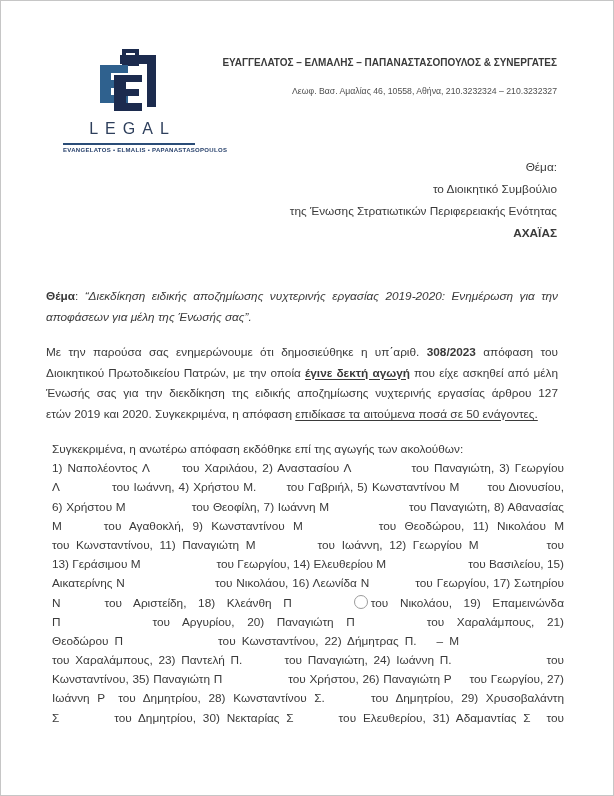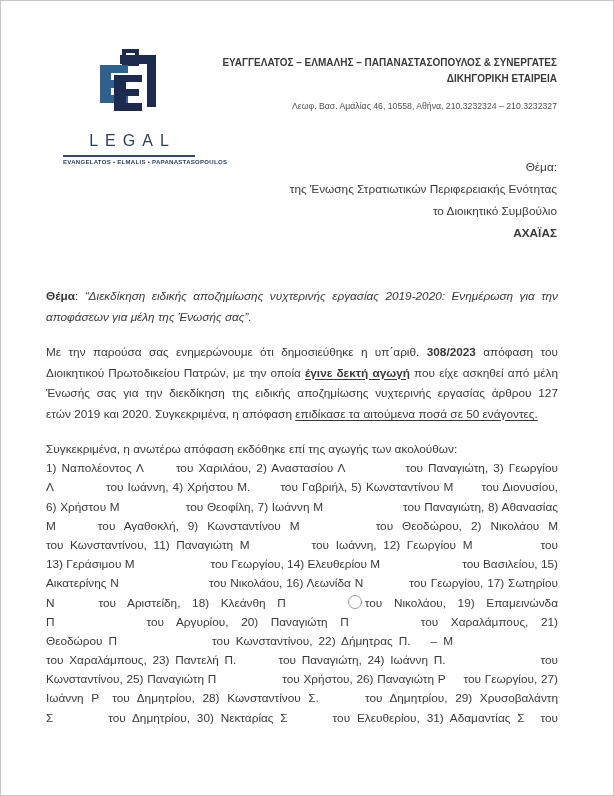--- a/index.html
+++ b/index.html
@@ -9,42 +9,42 @@
     border:1px solid #c6c6c6;
     background:#ffffff;
     font-family:"Liberation Sans","DejaVu Sans",sans-serif;
     color:#3a3a3a;
     overflow:hidden;
   }
   
   .logo{position:absolute;left:62px;top:48px;width:132px;text-align:center;}
   .logo .brand{
     font-size:16px;letter-spacing:7px;padding-left:7px;
-    font-weight:500;color:#2e3f5c;margin-top:15px;
+    font-weight:500;color:#2e3f5c;margin-top:3px;
   }
   .logo .rule{border-top:2px solid #2a4c77;margin-top:5px;}
   .logo .caption{
     font-size:6px;letter-spacing:0.3px;color:#27406b;
     margin-top:2px;white-space:nowrap;font-weight:bold;
   }
   
   .firm-head{position:absolute;right:56px;top:54px;text-align:right;line-height:15.5px;}
   .firm-head .fh1{font-size:10px;font-weight:bold;color:#3a3a3a;}
   .firm-head .fh2{font-size:8.7px;color:#4f4f4f;margin-top:13px;}
   
   .recipient{position:absolute;right:56px;top:155px;text-align:right;
     font-size:11.8px;line-height:22px;}
   .recipient .rbold{font-weight:bold;}
   
   .rich{position:absolute;left:45px;width:512px;}
   .subject{top:285px;line-height:20.5px;font-size:11.8px;}
   .subject .ln{height:20.5px;}
   .body1{top:341px;line-height:20.6px;font-size:11.8px;}
   .body1 .ln{height:20.6px;}
-  .claimants{top:439px;line-height:19.2px;font-size:11.8px;}
+  .claimants{top:439px;line-height:19.2px;font-size:11.8px;margin-left:6px;}
   .claimants .ln{height:19.2px;}
   .ln{text-align:left;overflow:hidden;}
   .ln.full{text-align:justify;text-align-last:justify;}
   .ln .b{font-weight:bold;}
   .ln .i{font-style:italic;}
   .ln .u{text-decoration:underline;text-underline-offset:2px;}
   .ln .gap{display:inline-block;height:1px;}
   .ln .circle{
     display:inline-block;width:12px;height:12px;border-radius:50%;
     border:1px solid #9b9b9b;vertical-align:-2px;margin-right:3px;
@@ -62,54 +62,53 @@
       <path d="M2 16 H30 V24 H13 V31 H27 V39 H13 V46 H30 V54 H2 Z" fill="#2f618e"></path>
       <path d="M16 26 H44 V33 H28 V40 H41 V47 H28 V54 H44 V62 H16 Z" fill="#1c2b4e"></path>
     </svg>
     <div class="brand">LEGAL</div>
     <div class="rule"></div>
     <div class="caption">EVANGELATOS • ELMALIS • PAPANASTASOPOULOS</div>
   </div>
 
   <div class="firm-head">
     <div class="fh1">ΕΥΑΓΓΕΛΑΤΟΣ – ΕΛΜΑΛΗΣ – ΠΑΠΑΝΑΣΤΑΣΟΠΟΥΛΟΣ &amp; ΣΥΝΕΡΓΑΤΕΣ</div>
-    <div class="fh1">ΔΙΚΗΓΟΡΙΚΗ ΕΤΑΙΡΕΙΑ</div>
     <div class="fh2">Λεωφ. Βασ. Αμαλίας 46, 10558, Αθήνα, 210.3232324 – 210.3232327</div>
   </div>
 
   <div class="recipient">
     <div>Θέμα:</div>
+    <div>το Διοικητικό Συμβούλιο</div>
     <div>της Ένωσης Στρατιωτικών Περιφερειακής Ενότητας</div>
-    <div>το Διοικητικό Συμβούλιο</div>
     <div class="rbold">ΑΧΑΪΑΣ</div>
   </div>
 
   <div class="rich subject">
       <div class="ln full"><span class=" b">Θέμα</span><span class="">: </span><span class=" i">“Διεκδίκηση ειδικής αποζημίωσης νυχτερινής εργασίας 2019-2020: Ενημέρωση για την έκδοση</span></div>
       <div class="ln"><span class=" i">αποφάσεων για μέλη της Ένωσής σας”.</span></div>
     </div>
 
   <div class="rich body1">
       <div class="ln full"><span class="">Με την παρούσα σας ενημερώνουμε ότι δημοσιεύθηκε η υπ΄αριθ. </span><span class=" b">308/2023</span><span class=""> απόφαση του Μονομελούς</span></div>
       <div class="ln full"><span class="">Διοικητικού Πρωτοδικείου Πατρών, με την οποία </span><span class=" b u">έγινε δεκτή αγωγή</span><span class=""> που είχε ασκηθεί από μέλη της</span></div>
       <div class="ln full"><span class="">Ένωσής σας για την διεκδίκηση της ειδικής αποζημίωσης νυχτερινής εργασίας άρθρου 127 Ν.4472/2017</span></div>
       <div class="ln"><span class="">ετών 2019 και 2020. Συγκεκριμένα, η απόφαση </span><span class=" u">επιδίκασε τα αιτούμενα ποσά σε 50 ενάγοντες.</span></div>
     </div>
 
   <div class="rich claimants">
       <div class="ln"><span class="">Συγκεκριμένα, η ανωτέρω απόφαση εκδόθηκε επί της αγωγής των ακολούθων:</span></div>
       <div class="ln full"><span class="">1) Ναπολέοντος Λ</span><span class="gap" style="width: 32px;"></span><span class="">του Χαριλάου, 2) Αναστασίου Λ</span><span class="gap" style="width: 60px;"></span><span class="">του Παναγιώτη, 3) Γεωργίου</span></div>
       <div class="ln full"><span class="">Λ</span><span class="gap" style="width: 52px;"></span><span class="">του Ιωάννη, 4) Χρήστου Μ.</span><span class="gap" style="width: 30px;"></span><span class="">του Γαβριήλ, 5) Κωνσταντίνου Μ</span><span class="gap" style="width: 28px;"></span><span class="">του Διονυσίου,</span></div>
       <div class="ln full"><span class="">6) Χρήστου Μ</span><span class="gap" style="width: 66px;"></span><span class="">του Θεοφίλη, 7) Ιωάννη Μ</span><span class="gap" style="width: 80px;"></span><span class="">του Παναγιώτη, 8) Αθανασίας</span></div>
-      <div class="ln full"><span class="">Μ</span><span class="gap" style="width: 42px;"></span><span class="">του Αγαθοκλή, 9) Κωνσταντίνου Μ</span><span class="gap" style="width: 76px;"></span><span class="">του Θεοδώρου, 2) Νικολάου Μ</span></div>
+      <div class="ln full"><span class="">Μ</span><span class="gap" style="width: 42px;"></span><span class="">του Αγαθοκλή, 9) Κωνσταντίνου Μ</span><span class="gap" style="width: 76px;"></span><span class="">του Θεοδώρου, 11) Νικολάου Μ</span></div>
       <div class="ln full"><span class="">του Κωνσταντίνου, 11) Παναγιώτη Μ</span><span class="gap" style="width: 62px;"></span><span class="">του Ιωάννη, 12) Γεωργίου Μ</span><span class="gap" style="width: 68px;"></span><span class="">του Χρήστου,</span></div>
       <div class="ln full"><span class="">13) Γεράσιμου Μ</span><span class="gap" style="width: 76px;"></span><span class="">του Γεωργίου, 14) Ελευθερίου Μ</span><span class="gap" style="width: 82px;"></span><span class="">του Βασιλείου, 15)</span></div>
       <div class="ln full"><span class="">Αικατερίνης Ν</span><span class="gap" style="width: 90px;"></span><span class="">του Νικολάου, 16) Λεωνίδα Ν</span><span class="gap" style="width: 46px;"></span><span class="">του Γεωργίου, 17) Σωτηρίου</span></div>
       <div class="ln full"><span class="">Ν</span><span class="gap" style="width: 44px;"></span><span class="">του Αριστείδη, 18) Κλεάνθη Π</span><span class="gap" style="width: 62px;"></span><span class="circle"></span><span class="">του Νικολάου, 19) Επαμεινώνδα</span></div>
       <div class="ln full"><span class="">Π</span><span class="gap" style="width: 92px;"></span><span class="">του Αργυρίου, 20) Παναγιώτη Π</span><span class="gap" style="width: 72px;"></span><span class="">του Χαραλάμπους, 21)</span></div>
       <div class="ln full"><span class="">Θεοδώρου Π</span><span class="gap" style="width: 95px;"></span><span class="">του Κωνσταντίνου, 22) Δήμητρας Π.</span><span class="gap" style="width: 20px;"></span><span class="">– Μ</span><span class="gap" style="width: 105px;"></span></div>
       <div class="ln full"><span class="">του Χαραλάμπους, 23) Παντελή Π.</span><span class="gap" style="width: 42px;"></span><span class="">του Παναγιώτη, 24) Ιωάννη Π.</span><span class="gap" style="width: 95px;"></span><span class="">του</span></div>
-      <div class="ln full"><span class="">Κωνσταντίνου, 25) Παναγιώτη Π</span><span class="gap" style="width: 66px;"></span><span class="">του Χρήστου, 26) Παναγιώτη Ρ</span><span class="gap" style="width: 18px;"></span><span class="">του Γεωργίου, 27)</span></div>
+      <div class="ln full"><span class="">Κωνσταντίνου, 35) Παναγιώτη Π</span><span class="gap" style="width: 66px;"></span><span class="">του Χρήστου, 26) Παναγιώτη Ρ</span><span class="gap" style="width: 18px;"></span><span class="">του Γεωργίου, 27)</span></div>
       <div class="ln full"><span class="">Ιωάννη Ρ</span><span class="gap" style="width: 13px;"></span><span class="">του Δημητρίου, 28) Κωνσταντίνου Σ.</span><span class="gap" style="width: 46px;"></span><span class="">του Δημητρίου, 29) Χρυσοβαλάντη</span></div>
       <div class="ln full"><span class="">Σ</span><span class="gap" style="width: 55px;"></span><span class="">του Δημητρίου, 30) Νεκταρίας Σ</span><span class="gap" style="width: 45px;"></span><span class="">του Ελευθερίου, 31) Αδαμαντίας Σ</span><span class="gap" style="width: 16px;"></span><span class="">του</span></div>
     </div>
 
 </div>
 
 </body></html>

